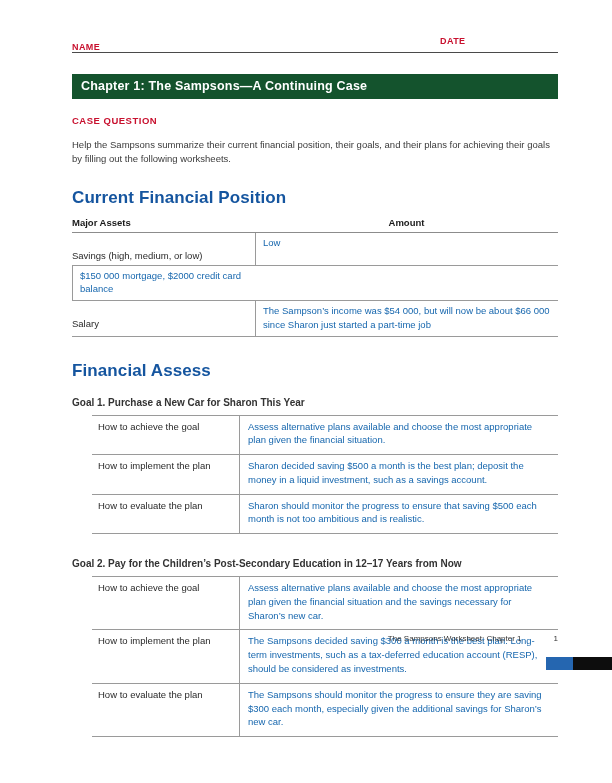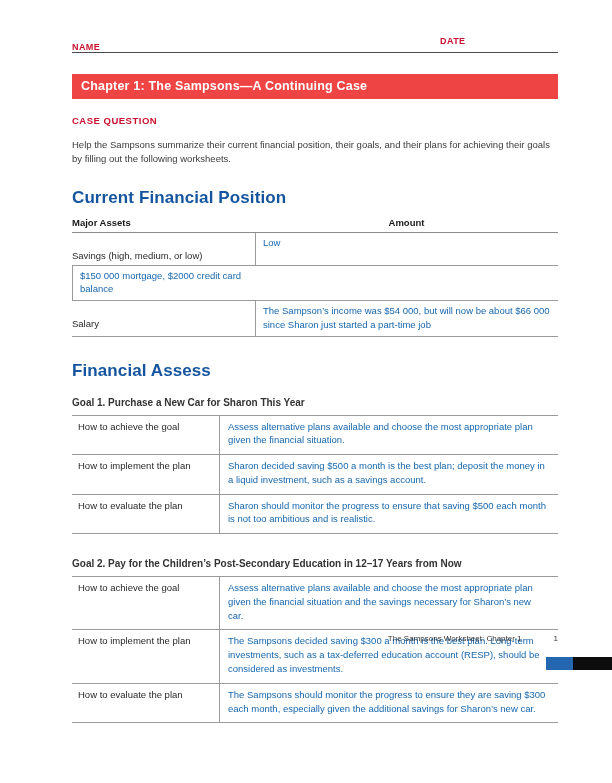--- a/index.html
+++ b/index.html
@@ -24,21 +24,21 @@
   }
   .meta-label {
     font-size:9px; font-weight:bold; letter-spacing:0.4px;
     color:#C8102E;
   }
   .meta-label.date { position:absolute; left:368px; top:0; }
 
   
   .banner {
     margin-top:21px;
-    background:#ef4444;
+    background:#14532d;
     color:#ffffff;
     font-weight:bold;
     font-size:12.5px;
     padding:5px 8px 6px 9px;
     letter-spacing:0.2px;
   }
 
   
   .case-q {
     margin-top:16px;
@@ -91,20 +91,21 @@
   .goal-title {
     margin-top:16px;
     font-size:10px;
     font-weight:bold;
     color:#333333;
   }
   .goal-table {
     margin-top:7px;
     border-top:1px solid #9a9a9a;
     font-size:9.5px;
+    margin-left:20px;
   }
   .g-row {
     display:grid; grid-template-columns:147px 1fr;
     border-bottom:1px solid #9a9a9a;
   }
   .g-row .label { padding:5px 6px 5px 6px; color:#2a2a2a; }
   .g-row .value {
     padding:4px 10px 7px 8px;
     border-left:1px solid #9a9a9a;
     color:#1767AE;

